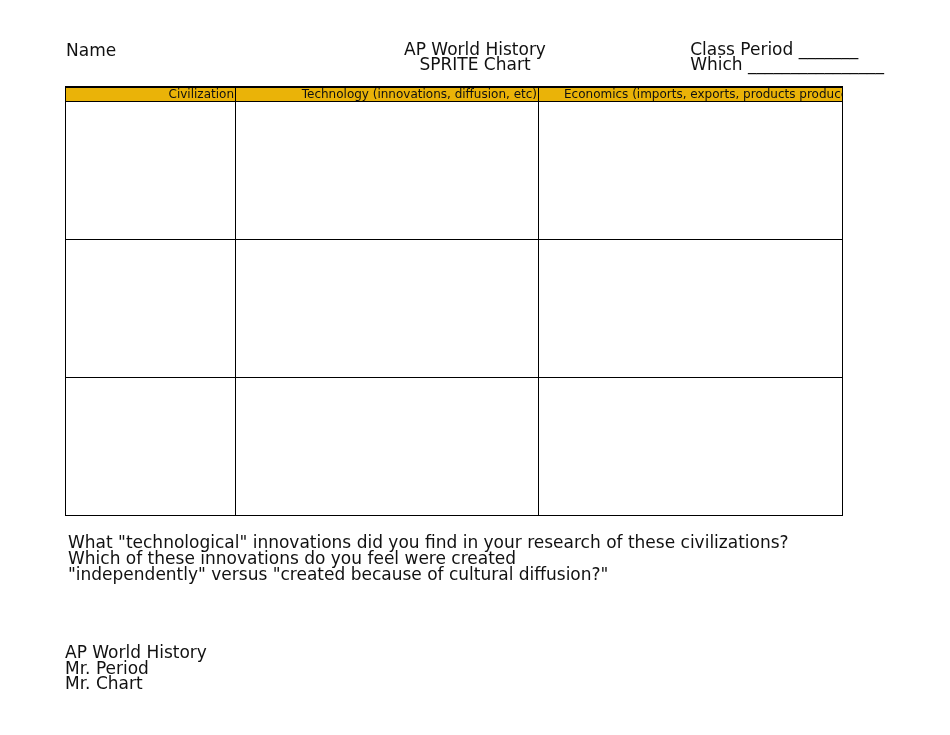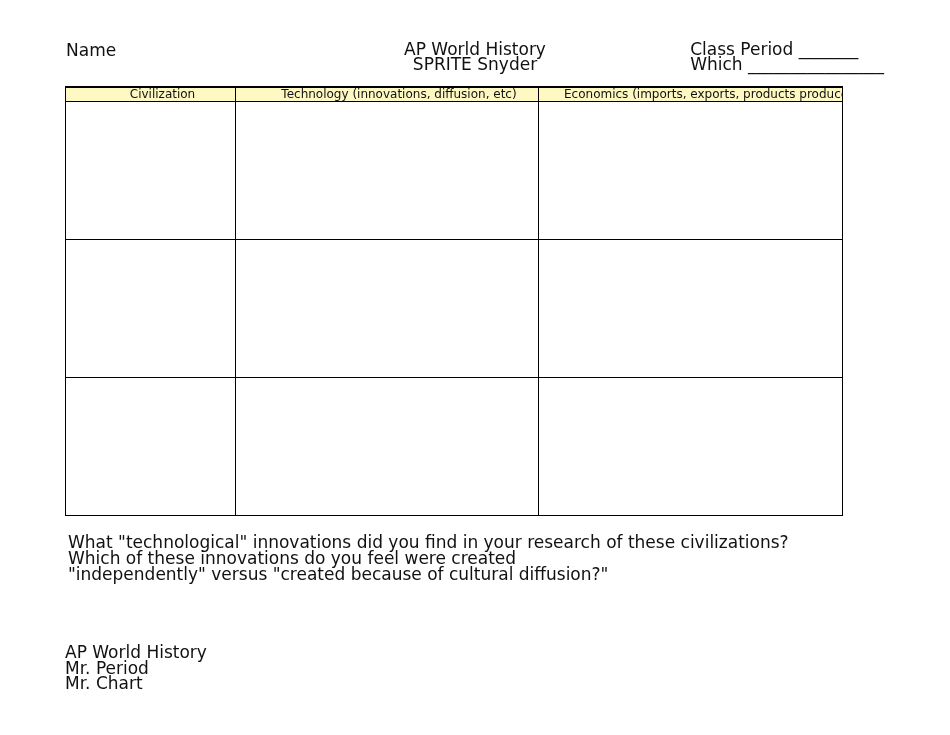--- a/index.html
+++ b/index.html
@@ -12,37 +12,37 @@
     .title-block { left: 375px; width: 200px; top: 42px; text-align: center; }
     .right-block { right: 66px; top: 42px; }
     table.sprite {
       position: absolute; left: 65px; top: 86px; width: 777px;
       border-collapse: collapse; table-layout: fixed;
     }
     table.sprite th, table.sprite td {
       border: 1px solid #000; padding: 0 1px; vertical-align: top;
     }
     table.sprite th {
-      background: #fef9c3; font-weight: normal; text-align: center;
+      background: #eab308; font-weight: normal; text-align: right;
       font-size: 12px; line-height: 13px; height: 13px; white-space: nowrap; overflow: hidden;
       border-top-width: 2px;
       padding-left: 25px;
     }
     table.sprite td { height: 137px; }
     .question { left: 68px; top: 534px; line-height: 16px; white-space: normal; width: 760px; }
     .footer { left: 65px; top: 645px; line-height: 15.5px; }
   </style>
 </head>
 <body>
 
 <div class="txt name-label">Name</div>
 
 <div class="txt title-block">
   <div>AP World History</div>
-  <div>SPRITE Snyder</div>
+  <div>SPRITE Chart</div>
 </div>
 
 <div class="txt right-block">
   <div>Class Period _______</div>
   <div>Which ________________</div>
 </div>
 
 <table class="sprite">
   <colgroup>
     <col style="width:170px">

